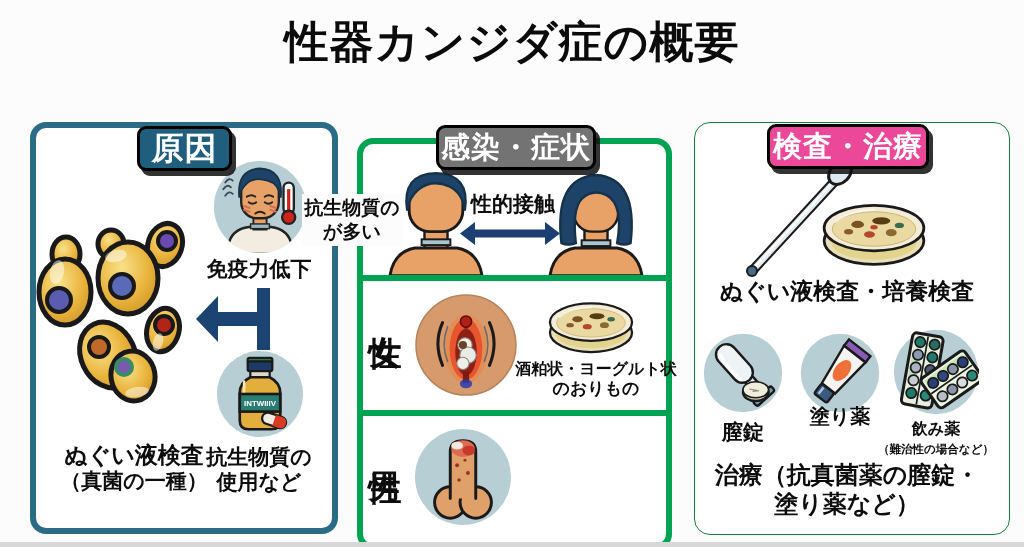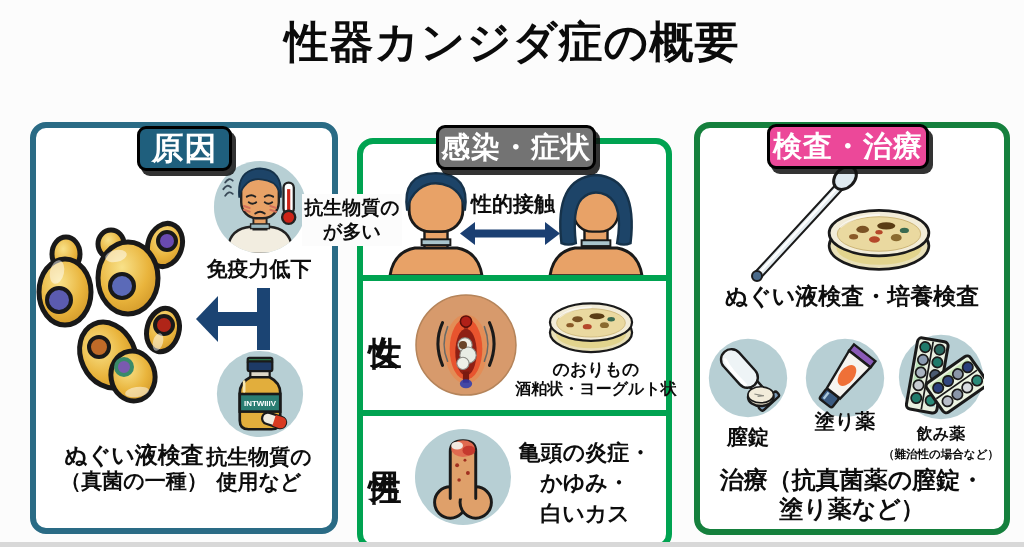--- a/index.html
+++ b/index.html
@@ -9,21 +9,21 @@
   }
   .abs{position:absolute;}
   .jp{font-weight:800;color:#0d0d0d;text-align:center;line-height:1.18;}
   .title{
     left:0;right:0;top:13px;text-align:center;font-size:44px;font-weight:900;
     letter-spacing:1px;color:#0b0b0b;
   }
   .panel{position:absolute;background:#ffffff;border-radius:16px;box-sizing:border-box;}
   .panel.cause{left:30px;top:122px;width:308px;height:412px;border:6px solid #2a6b85;}
   .panel.infection{left:357px;top:138px;width:315px;height:412px;border:6px solid #00a351;}
-  .panel.treatment{left:694px;top:122px;width:316px;height:413px;border:6px solid #15803d;}
+  .panel.treatment{left:694px;top:122px;width:316px;height:413px;border:1px solid #15803d;}
   .badge{
     position:absolute;z-index:6;display:flex;align-items:center;justify-content:center;
     color:#ffffff;font-weight:800;font-size:29px;letter-spacing:1px;
     border:3px solid #000;border-radius:9px;box-sizing:border-box;
     box-shadow:4px 5px 0 rgba(15,15,15,.85);
     margin-top:24px;
   }
   .badge.cause-b{left:137px;top:102px;width:95px;height:45px;background:#1f5f7d;font-size:32px;}
   .badge.infection-b{left:436px;top:101px;width:160px;height:45px;background:#737373;}
   .badge.treatment-b{left:767px;top:100px;width:162px;height:45px;background:#ec4899;}
@@ -226,22 +226,22 @@
         <ellipse cx="68" cy="23" rx="10" ry="4" fill="#5a3c14"></ellipse>
         <ellipse cx="55" cy="37" rx="6" ry="3.5" fill="#b5472a"></ellipse>
         <ellipse cx="78" cy="35" rx="6" ry="4" fill="#8a6a30"></ellipse>
         <ellipse cx="32" cy="35" rx="5" ry="3" fill="#8a5a28"></ellipse>
         <ellipse cx="87" cy="27" rx="5" ry="3" fill="#3a6a50"></ellipse>
       </g>
       <path d="M18,24 q14,-12 42,-13" stroke="#ffffff" stroke-width="2.5" fill="none" opacity="0.6" stroke-linecap="round"></path>
     </svg>
 
     <div class="abs jp" style="left:143px;top:216px;width:180px;">
+      <div style="font-size:16px;">酒粕状・ヨーグルト状</div>
       <div style="font-size:17px;">のおりもの</div>
-      <div style="font-size:16px;">酒粕状・ヨーグルト状</div>
     </div>
 
     <div class="abs v-label" style="left:6px;top:301px;">男性</div>
 
     <svg class="abs" style="left:51px;top:284px;" width="98" height="98" viewBox="0 0 100 100">
       <circle cx="50" cy="50" r="49" fill="#b7cfd4"></circle>
       <circle cx="37" cy="76" r="16" fill="#dfa06a" stroke="#1a1a1a" stroke-width="3"></circle>
       <circle cx="63" cy="76" r="16" fill="#dfa06a" stroke="#1a1a1a" stroke-width="3"></circle>
       <path d="M37,72 L37,24 Q37,13 50,13 Q63,13 63,24 L63,72 Z" fill="#dfa06a"></path>
       <path d="M37,72 L37,24 Q37,13 50,13 Q63,13 63,24 L63,72" fill="none" stroke="#1a1a1a" stroke-width="3" stroke-linecap="round"></path>
@@ -249,25 +249,20 @@
       <ellipse cx="56" cy="23" rx="6.5" ry="5" fill="#c03028" opacity="0.85"></ellipse>
       <ellipse cx="44" cy="18" rx="6" ry="4" fill="#f2e8e0"></ellipse>
       <g fill="#a03020">
         <circle cx="44" cy="38" r="2"></circle>
           <circle cx="55" cy="46" r="2"></circle>
         <circle cx="46" cy="53" r="1.8"></circle>
           <circle cx="52" cy="33" r="1.5"></circle>
       </g>
     </svg>
 
-    <div class="abs jp" style="left:137px;top:294px;width:170px;font-size:22px;line-height:1.38;">
-      <div>亀頭の炎症・</div>
-      <div>かゆみ・</div>
-      <div>白いカス</div>
-    </div>
   </section>
 
   <section class="panel treatment">
 
     <svg class="abs" style="left:40px;top:32px;" width="125" height="125" viewBox="0 0 125 125">
       <path d="M18,115 L100,26" stroke="#1a1a1a" stroke-width="10" stroke-linecap="round"></path>
       <path d="M18,115 L100,26" stroke="#e4ecf0" stroke-width="6" stroke-linecap="round"></path>
       <path d="M20,112 L98,27" stroke="#ffffff" stroke-width="2" stroke-linecap="round"></path>
       <circle cx="17" cy="116" r="5" fill="#4a6a8a" stroke="#1a1a1a" stroke-width="2"></circle>
       <ellipse cx="105" cy="18" rx="13" ry="9.5" transform="rotate(-45 105 18)" fill="#dfeaf0" stroke="#1a1a1a" stroke-width="3"></ellipse>

